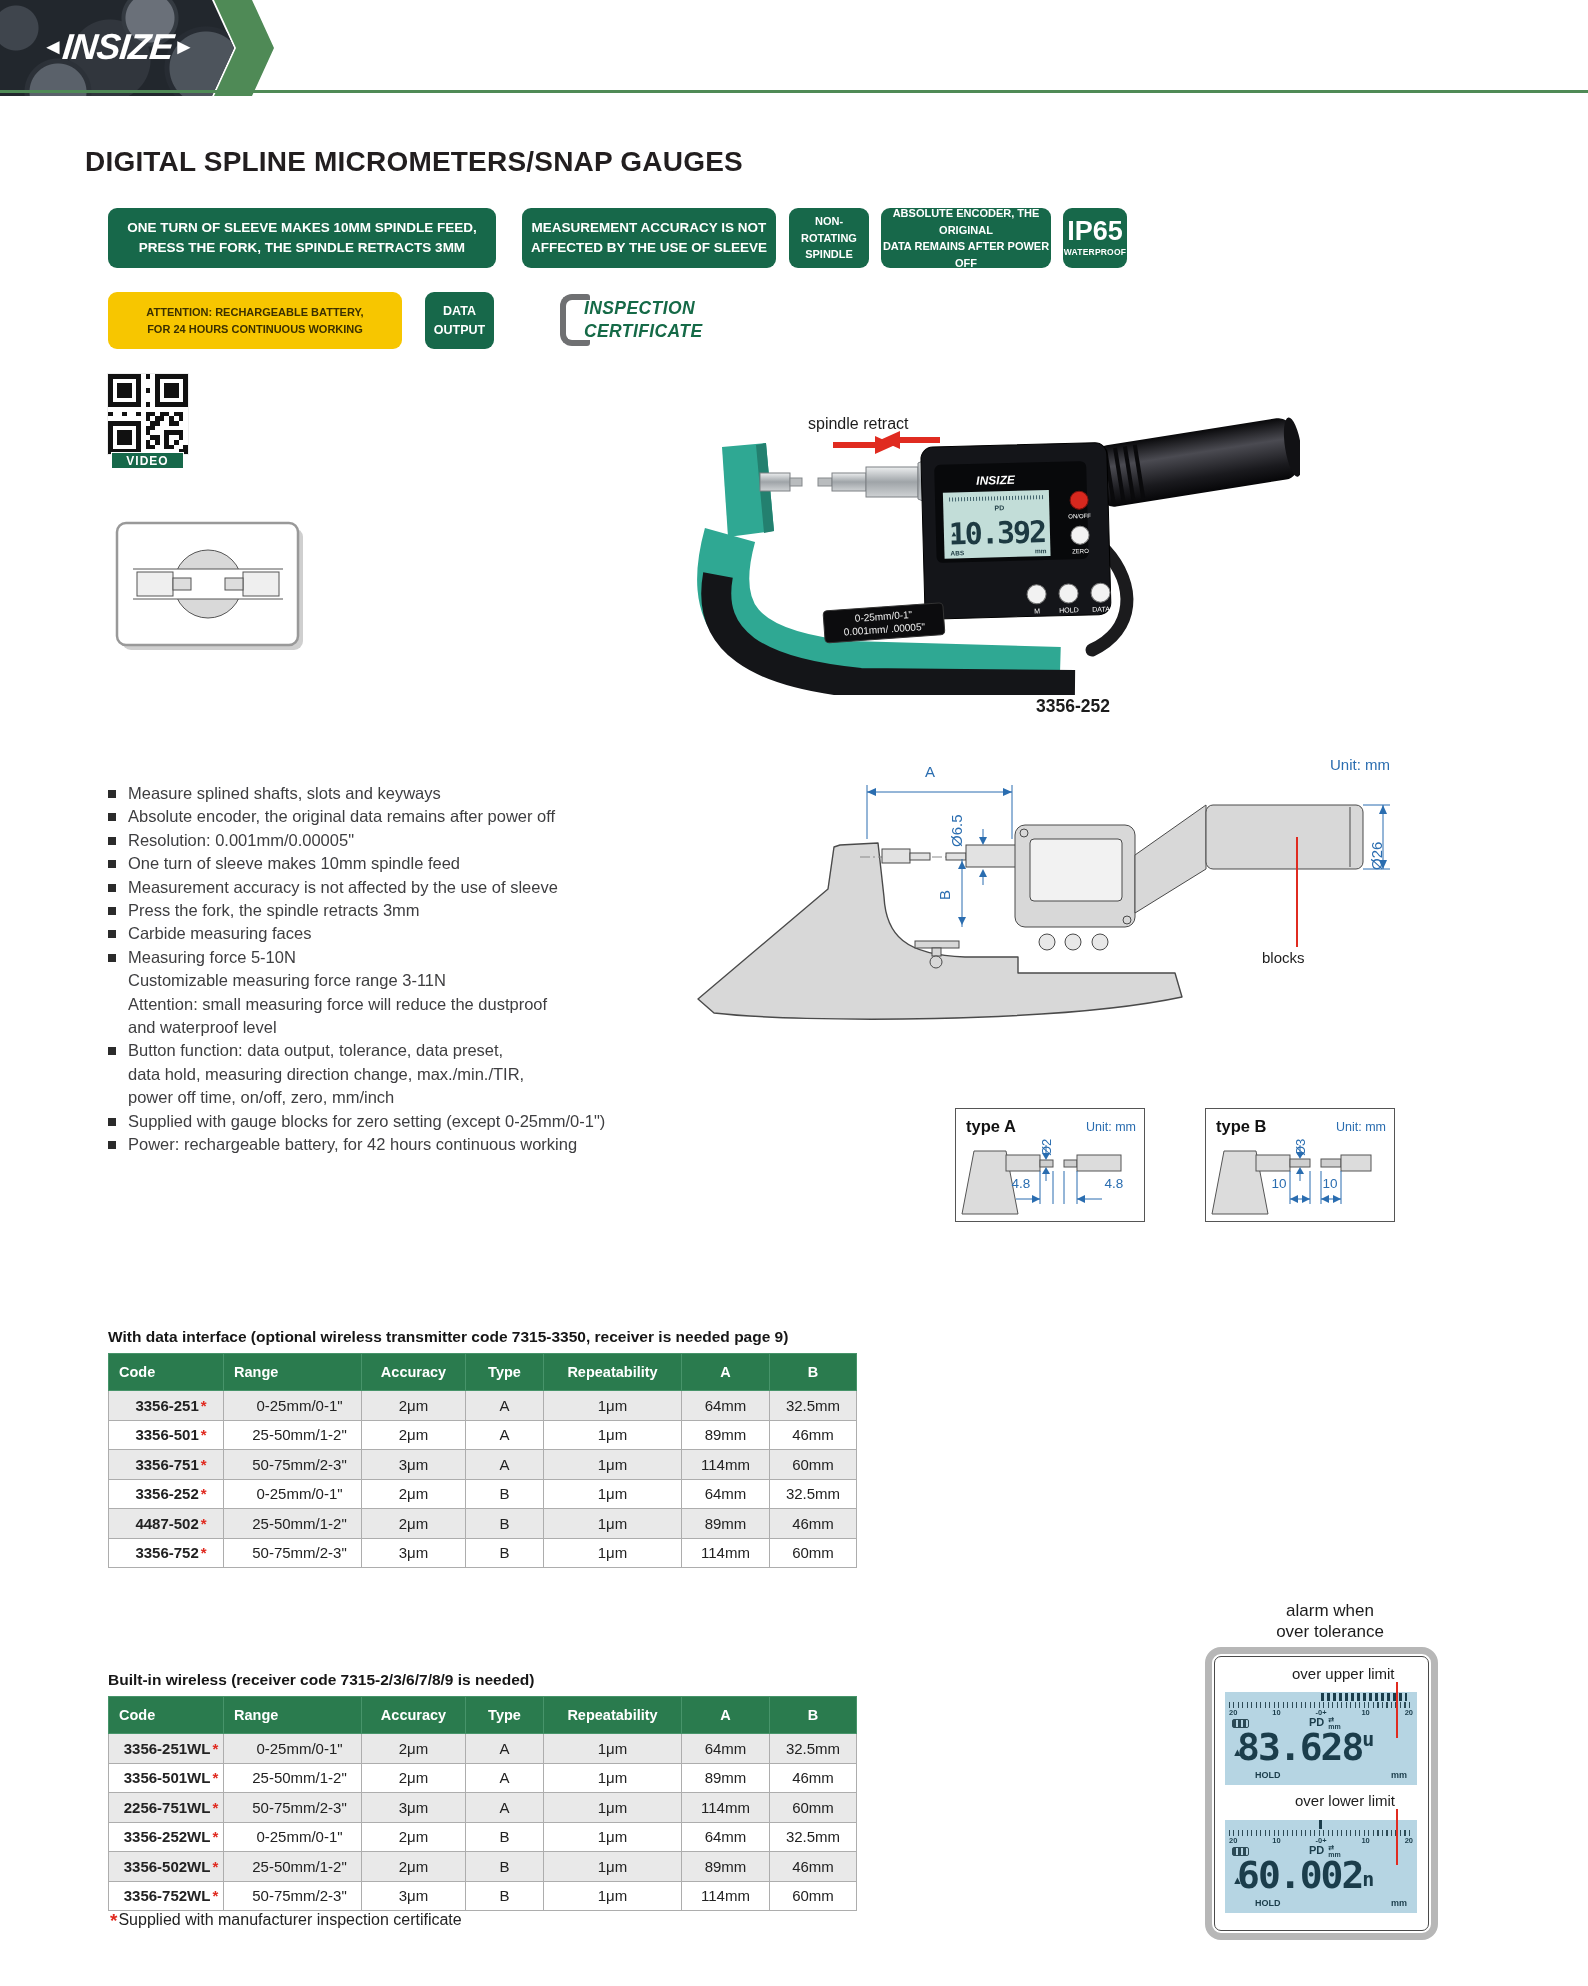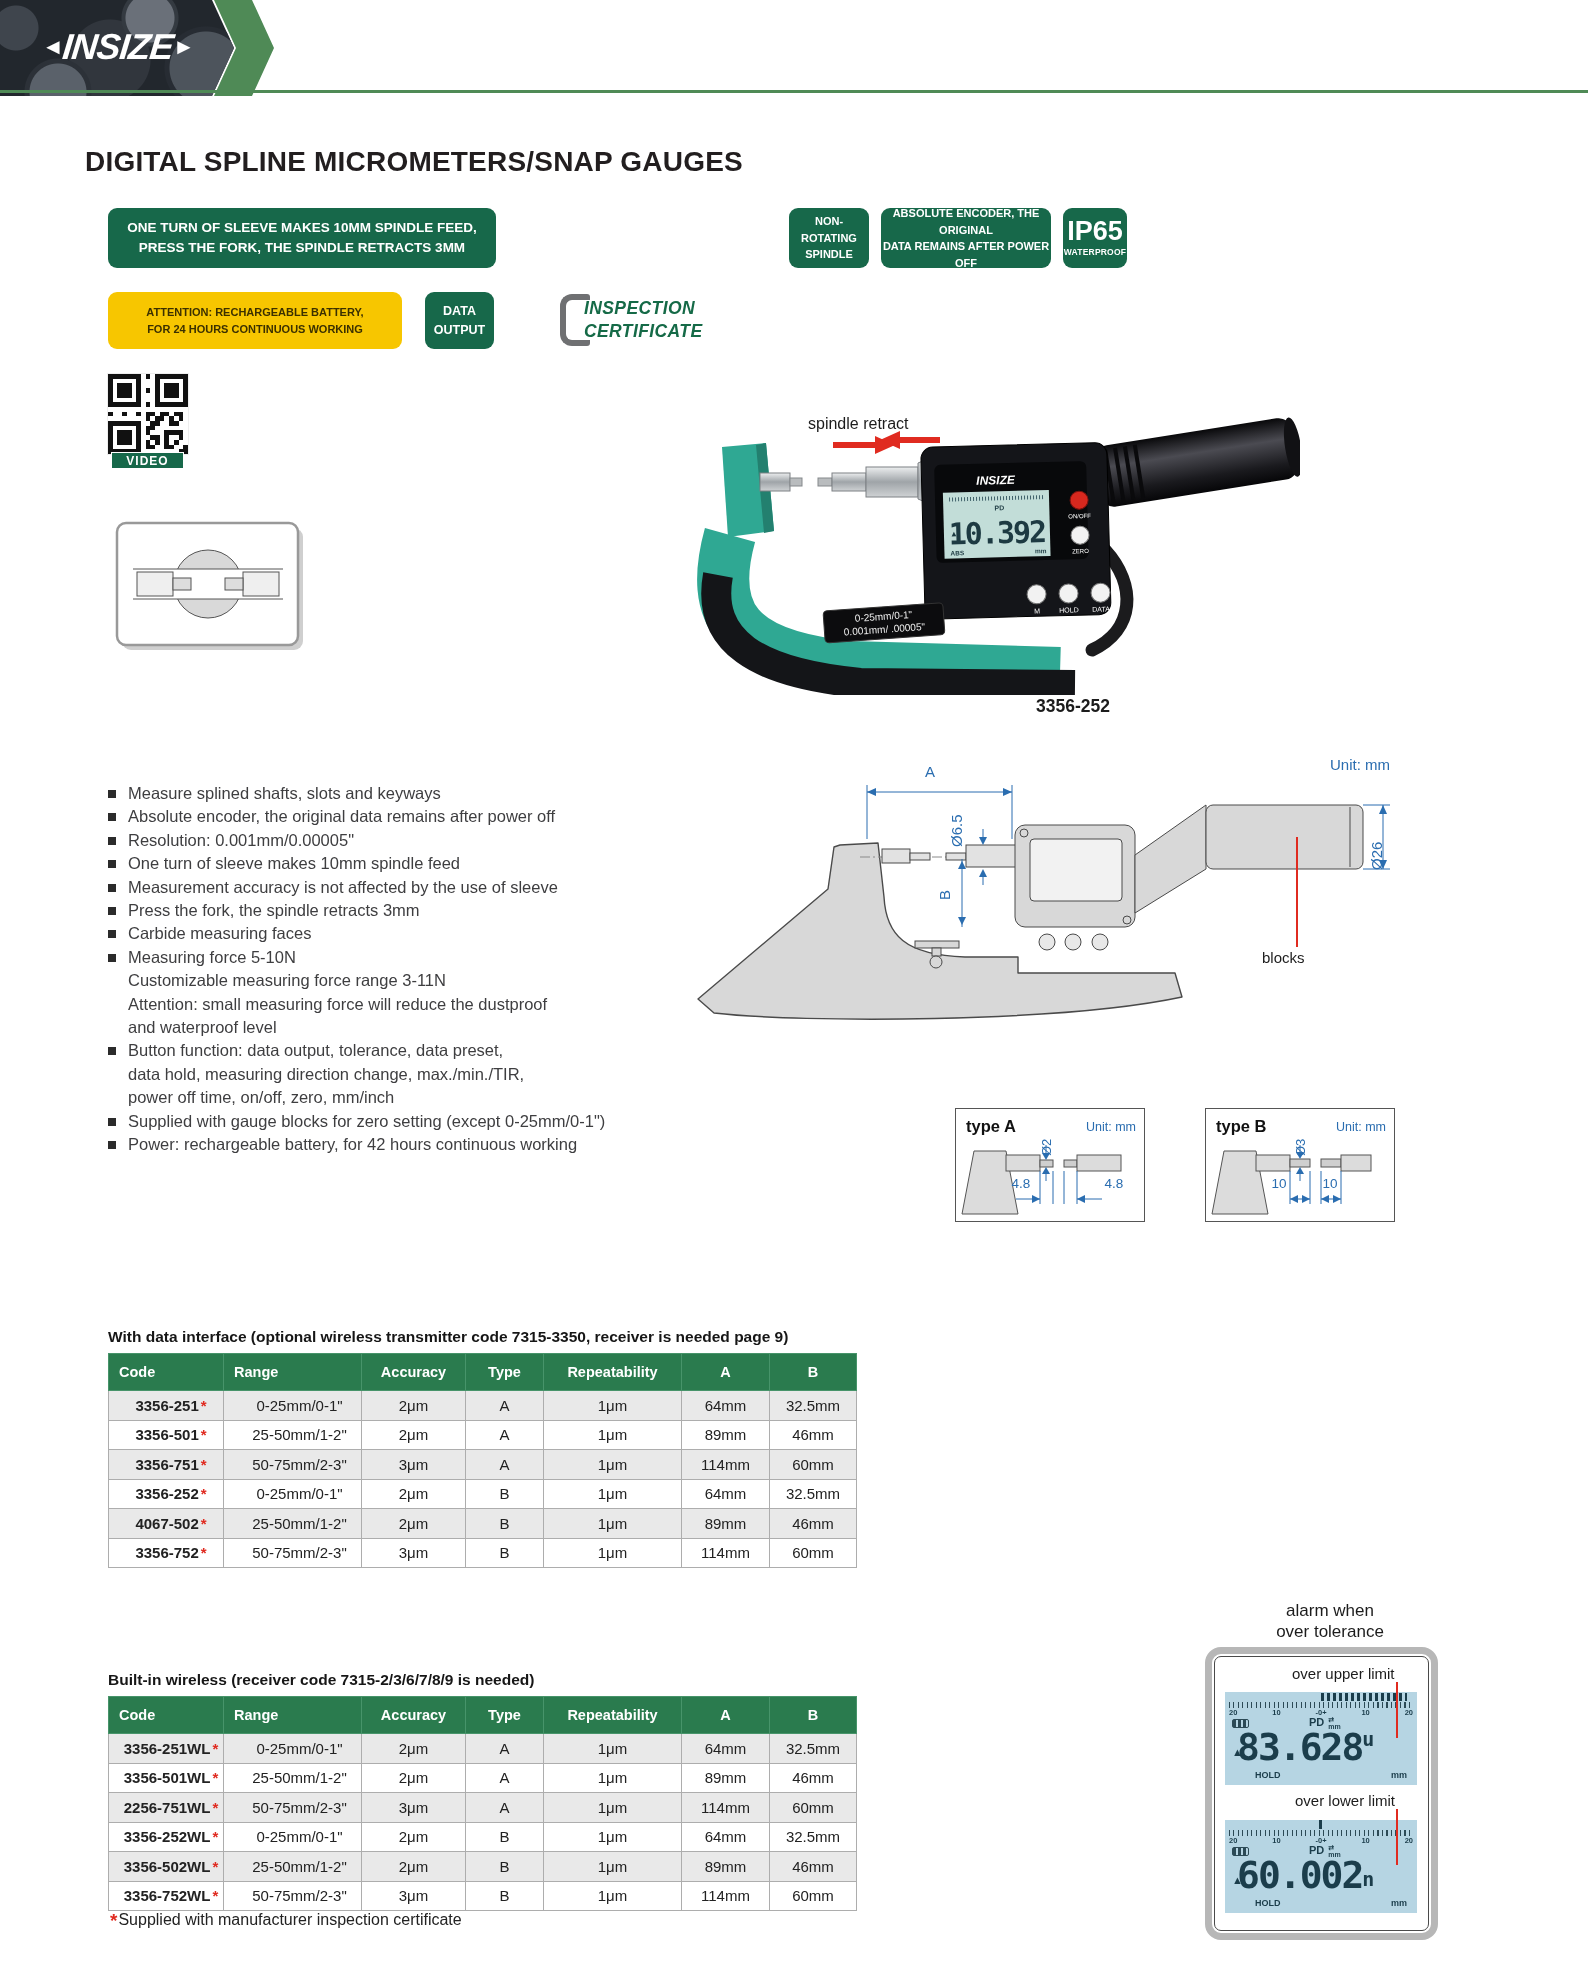--- a/index.html
+++ b/index.html
@@ -106,20 +106,22 @@
         <span>INSIZE</span>
         <span class="arr">►</span>
     </div>
   </div>
   <div class="abs hdr-line"></div>
 
   <div class="abs page-title">DIGITAL SPLINE MICROMETERS/SNAP GAUGES</div>
 
   <div class="badge preline" style="left:108px;top:208px;width:388px;height:60px;font-size:13.5px">ONE TURN OF SLEEVE MAKES 10MM SPINDLE FEED,
 PRESS THE FORK, THE SPINDLE RETRACTS 3MM</div>
+  <div class="badge preline" style="left:522px;top:208px;width:254px;height:60px;font-size:13.5px">MEASUREMENT ACCURACY IS NOT
+AFFECTED BY THE USE OF SLEEVE</div>
   <div class="badge preline" style="left:789px;top:208px;width:80px;height:60px;font-size:11px">NON-ROTATING
 SPINDLE</div>
   <div class="badge preline" style="left:881px;top:208px;width:170px;height:60px;font-size:11px">ABSOLUTE ENCODER, THE ORIGINAL
 DATA REMAINS AFTER POWER OFF</div>
   <div class="badge" style="left:1063px;top:208px;width:64px;height:60px">
     <span class="ip-big">IP65</span>
     <span class="ip-small">WATERPROOF</span>
   </div>
 
   <div class="badge badge-yellow preline" style="left:108px;top:292px;width:294px;height:57px;font-size:11px">ATTENTION: RECHARGEABLE BATTERY,
@@ -494,21 +496,21 @@
       <td class="code-cell"><span>3356-252</span><span class="star">*</span></td>
       <td class="range-cell">0-25mm/0-1"</td>
       <td>2μm</td>
       <td>B</td>
       <td>1μm</td>
       <td>64mm</td>
       <td>32.5mm</td>
     </tr>
 
     <tr class="odd">
-      <td class="code-cell"><span>4067-502</span><span class="star">*</span></td>
+      <td class="code-cell"><span>4487-502</span><span class="star">*</span></td>
       <td class="range-cell">25-50mm/1-2"</td>
       <td>2μm</td>
       <td>B</td>
       <td>1μm</td>
       <td>89mm</td>
       <td>46mm</td>
     </tr>
 
     <tr class="even">
       <td class="code-cell"><span>3356-752</span><span class="star">*</span></td>

